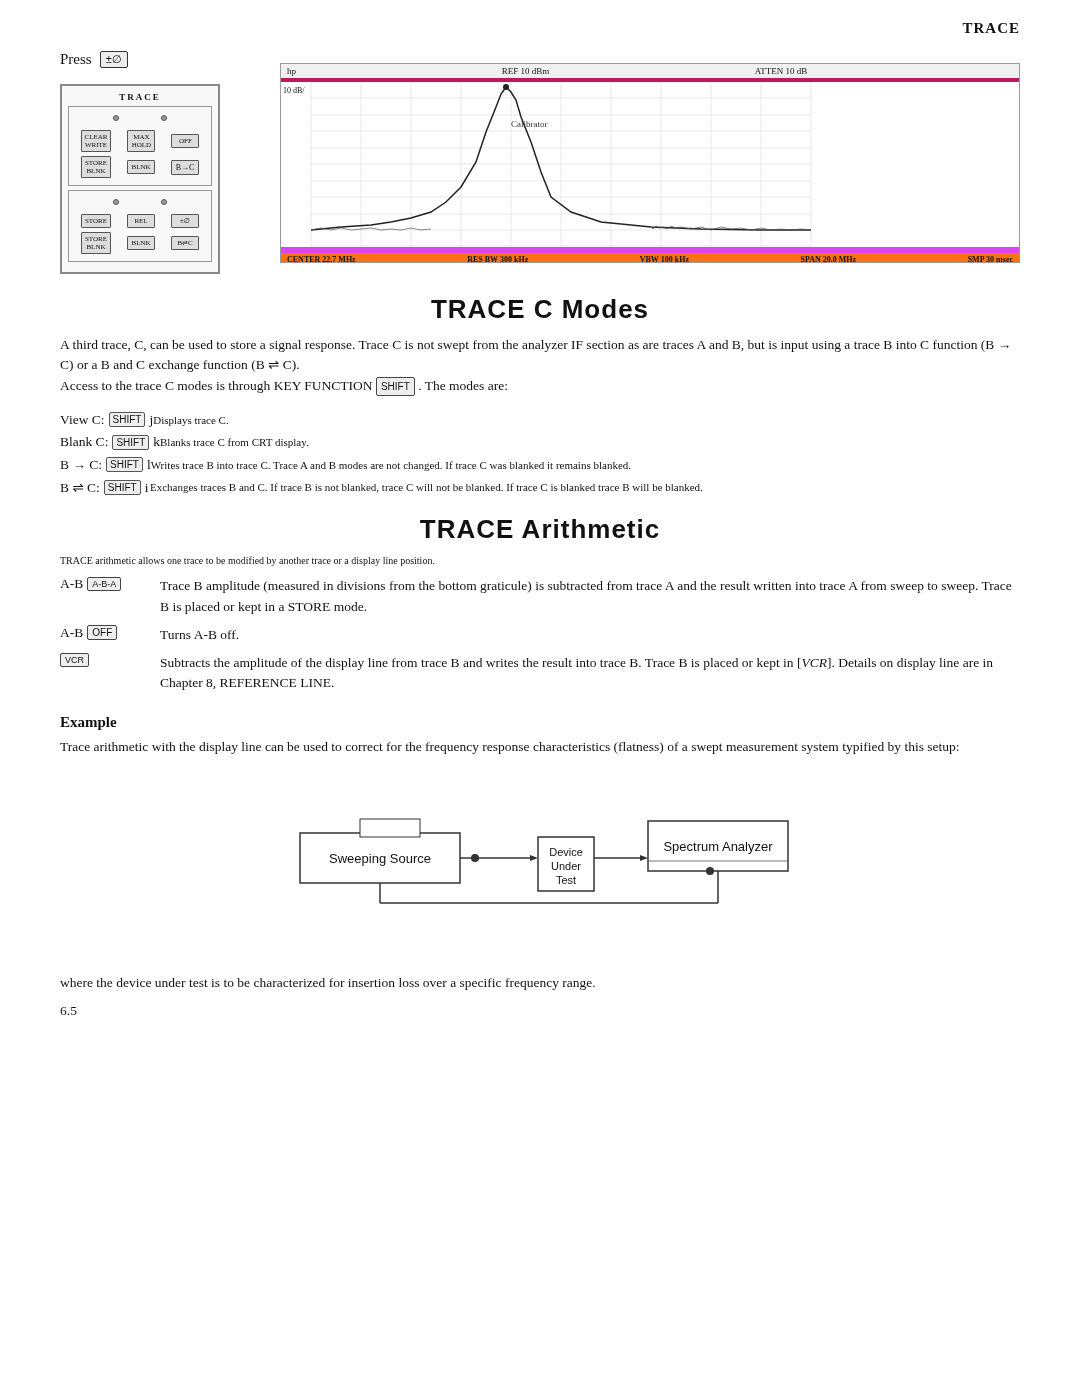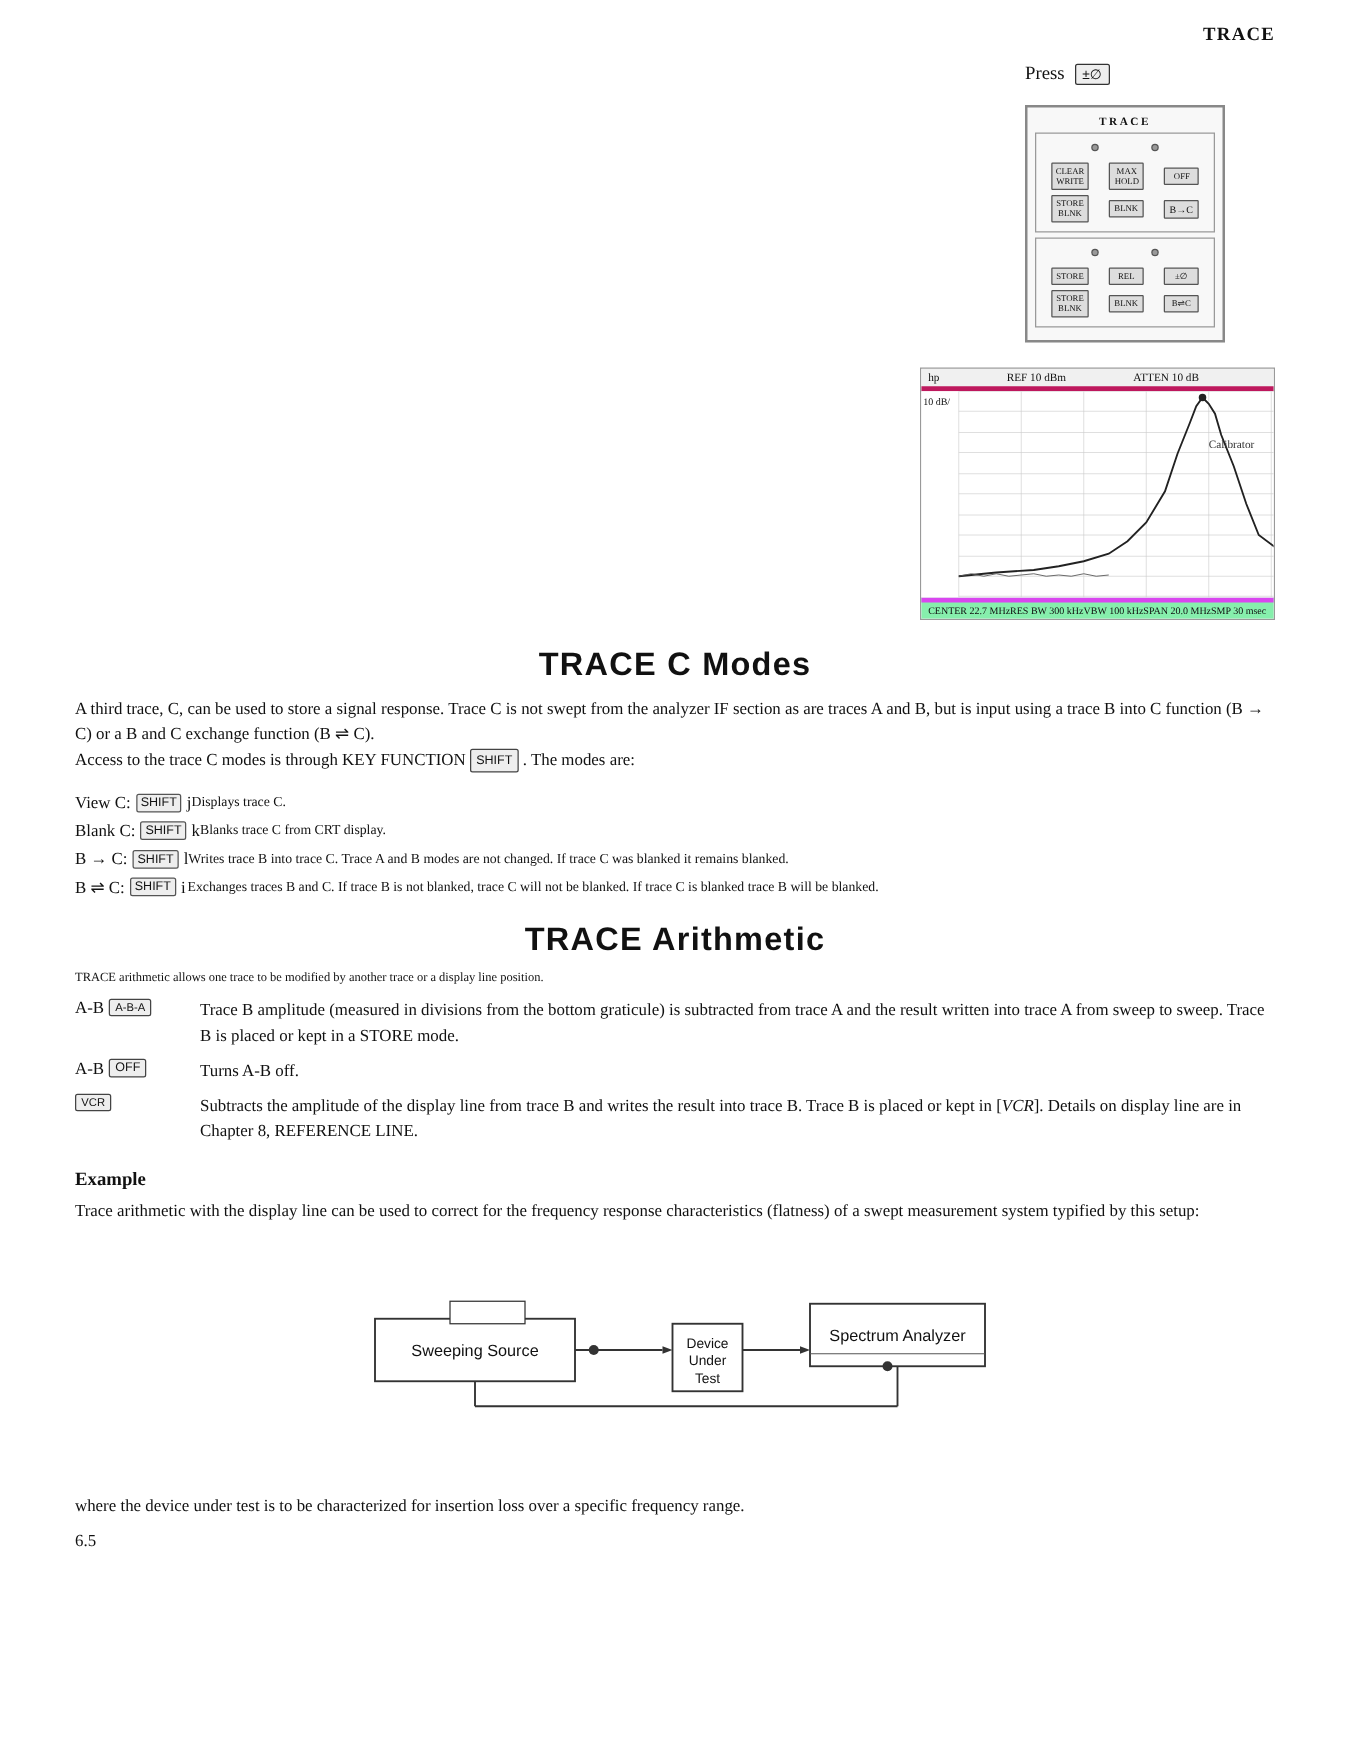--- a/index.html
+++ b/index.html
@@ -23,24 +23,23 @@
     }
     .page-header-title {
       font-weight: bold;
       font-size: 15px;
       letter-spacing: 1px;
     }
 
     
     .top-section {
       display: flex;
-      flex-direction: column;
       gap: 20px;
       margin-bottom: 20px;
-      align-items: flex-end;
+      align-items: center;
     }
 
     .press-panel {
       display: flex;
       flex-direction: column;
       align-items: flex-start;
       min-width: 200px;
     }
 
     .press-row {
@@ -137,22 +136,23 @@
     }
     .graph-body canvas, .graph-svg {
       position: absolute;
       top: 0; left: 0;
     }
     .graph-bottom-bar {
       display: flex;
       justify-content: space-between;
       font-size: 8px;
       padding: 2px 6px;
-      border-top: 4px solid #d946ef;
-      background: #86efac;
+      border-top: 6px solid #d946ef;
+      background: #f97316;
+      font-weight: bold;
     }
     .graph-ylabel {
       position: absolute;
       left: 2px;
       top: 4px;
       font-size: 8px;
     }
 
     
     .section-title {
@@ -169,21 +169,21 @@
       line-height: 1.5;
       font-size: 13.5px;
     }
 
     .mode-table {
       width: 100%;
       margin-bottom: 8px;
     }
     .mode-row {
       display: flex;
-      align-items: flex-end;
+      align-items: flex-start;
       margin-bottom: 6px;
     }
     .mode-label {
       min-width: 90px;
       font-size: 13.5px;
       display: flex;
       align-items: center;
       gap: 4px;
     }
     .mode-key {

